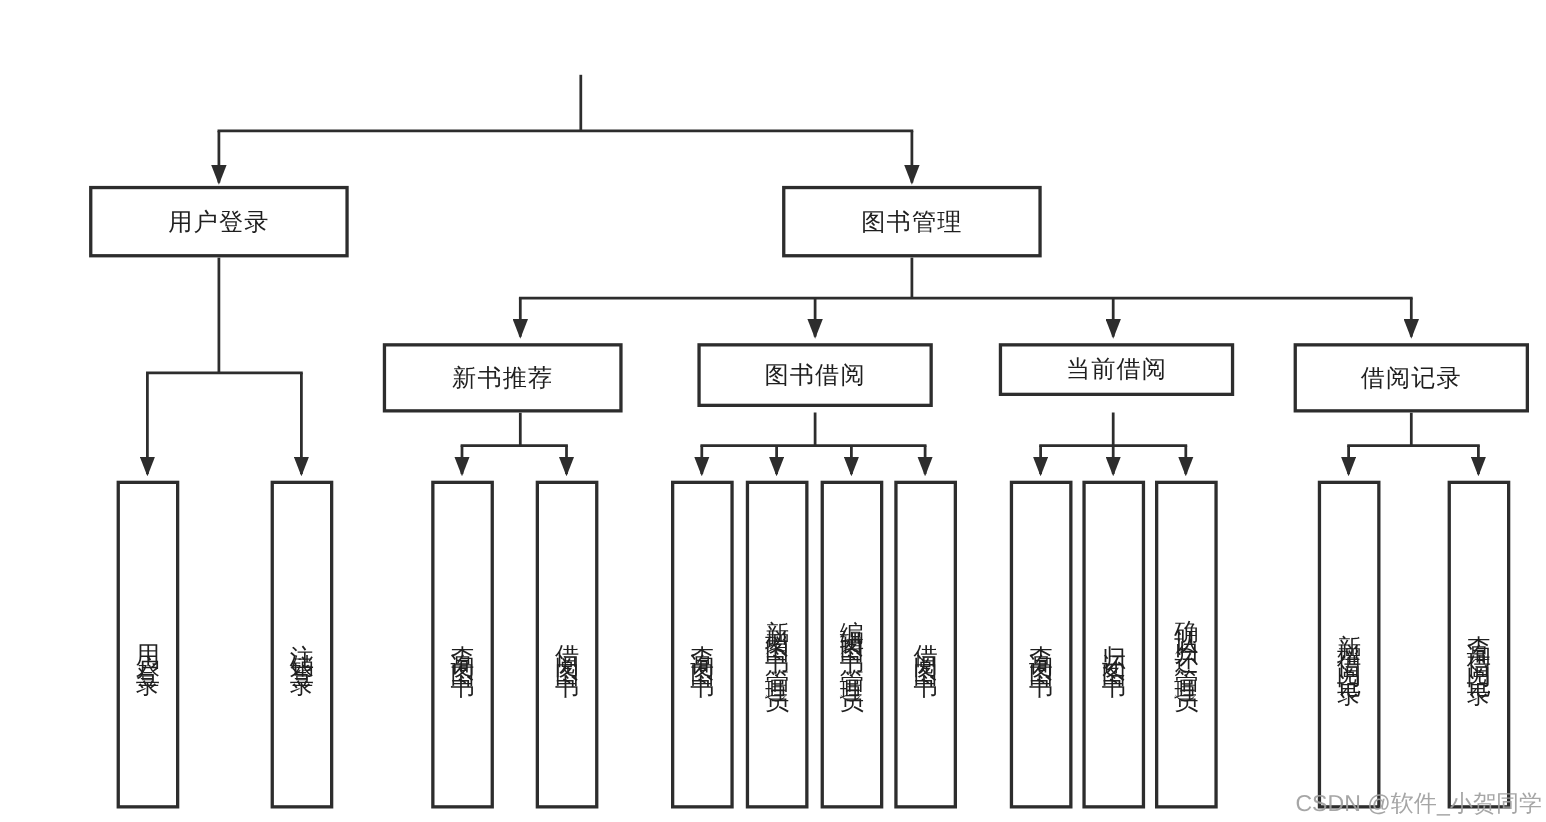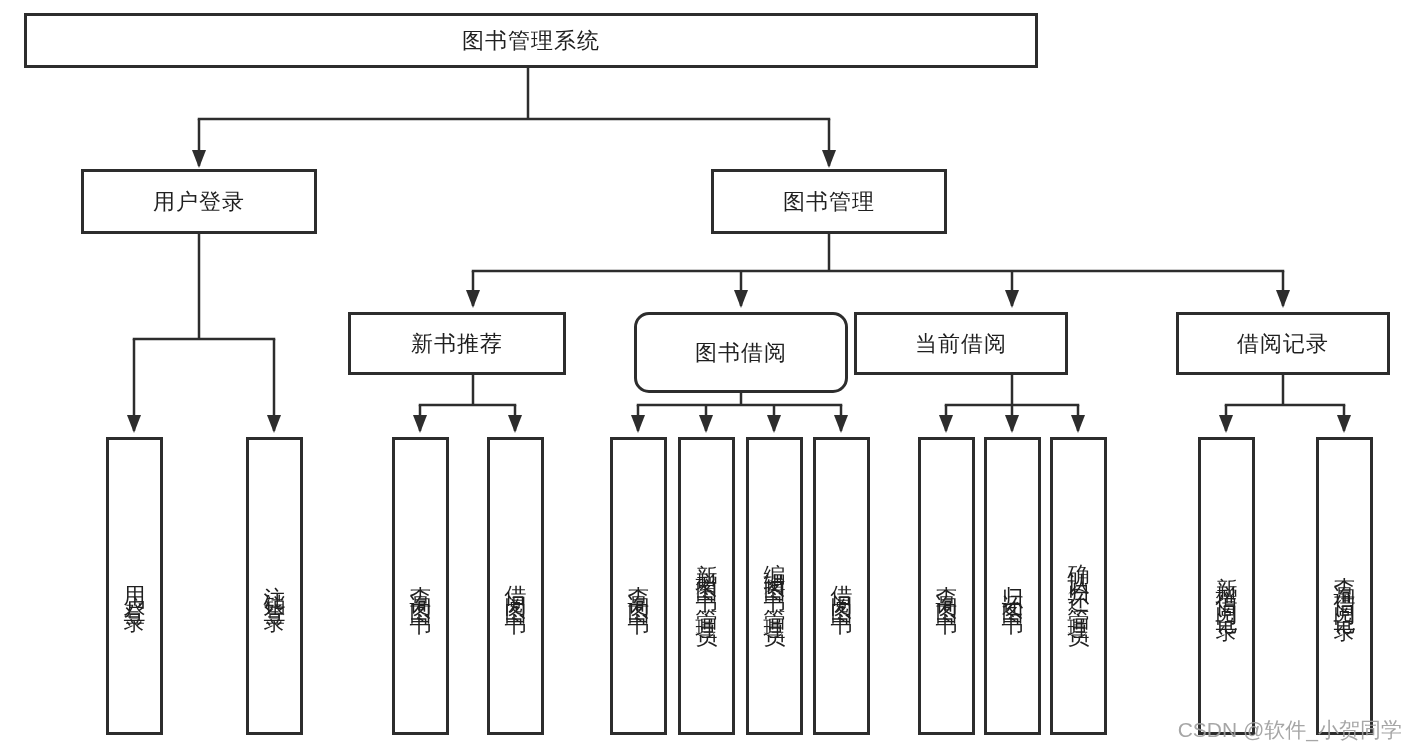--- a/index.html
+++ b/index.html
@@ -66,22 +66,22 @@
     color: rgba(158, 158, 158, 0.92);
     z-index: 3;
     white-space: nowrap;
     margin-top: 14px;
   }
   
   #node-root            { left: 24px;   top: 13px;  width: 1014px; height: 55px; }
   #node-user-login      { left: 81px;   top: 169px; width: 236px;  height: 65px; }
   #node-book-management { left: 711px;  top: 169px; width: 236px;  height: 65px; font-family: Liberation Serif, serif; }
   #node-new-book        { left: 348px;  top: 312px; width: 218px;  height: 63px; }
-  #node-book-borrow     { left: 634px;  top: 312px; width: 214px;  height: 81px; border-radius: 15px; }
-  #node-current-borrow  { left: 854px;  top: 312px; width: 214px;  height: 63px; }
+  #node-book-borrow     { left: 634px;  top: 312px; width: 214px;  height: 58px; }
+  #node-current-borrow  { left: 908px;  top: 312px; width: 214px;  height: 48px; }
   #node-borrow-records  { left: 1176px; top: 312px; width: 214px;  height: 63px; }
   
   #leaf-login           { left: 106px;  }
   #leaf-logout          { left: 246px;  }
   #leaf-query-book-1    { left: 392px;  }
   #leaf-borrow-book-1   { left: 487px;  }
   #leaf-query-book-2    { left: 610px;  }
   #leaf-add-book        { left: 678px;  }
   #leaf-edit-book       { left: 746px;  }
   #leaf-borrow-book-2   { left: 813px;  }
@@ -139,23 +139,20 @@
       <path d="M1012,405 V431" marker-end="url(#arrow)"></path>
       <path d="M1078,405 V431" marker-end="url(#arrow)"></path>
 
       <path d="M1283,375 V405"></path>
       <path d="M1224.75,405 H1345.25"></path>
       <path d="M1226,405 V431" marker-end="url(#arrow)"></path>
       <path d="M1344,405 V431" marker-end="url(#arrow)"></path>
     </g>
   </svg>
 
-  <div class="hnode" id="node-root">
-    <span>图书管理系统</span>
-  </div>
 
   <div class="hnode" id="node-user-login">
     <span>用户登录</span>
   </div>
   <div class="hnode" id="node-book-management">
     <span>图书管理</span>
   </div>
 
   <div class="hnode" id="node-new-book">
     <span>新书推荐</span>

